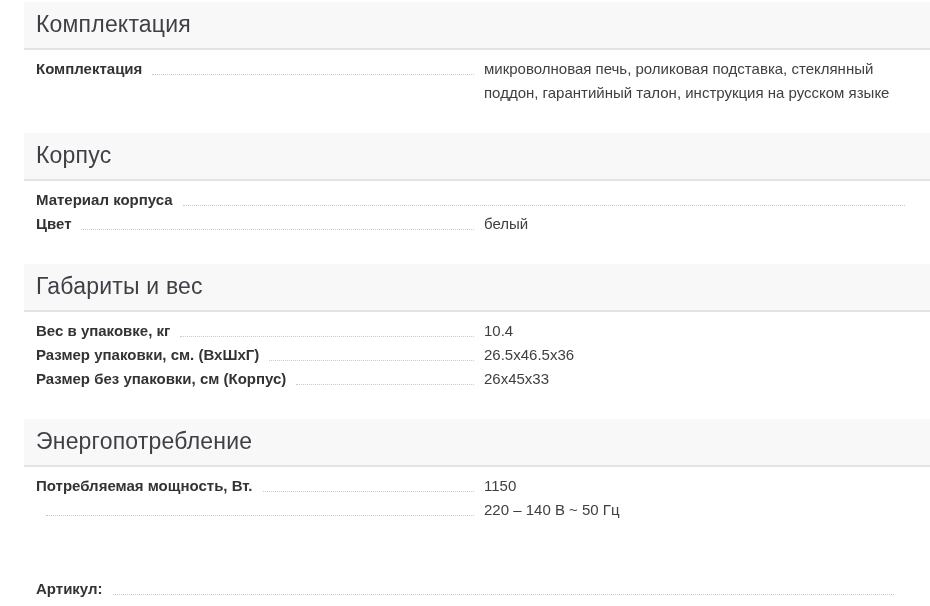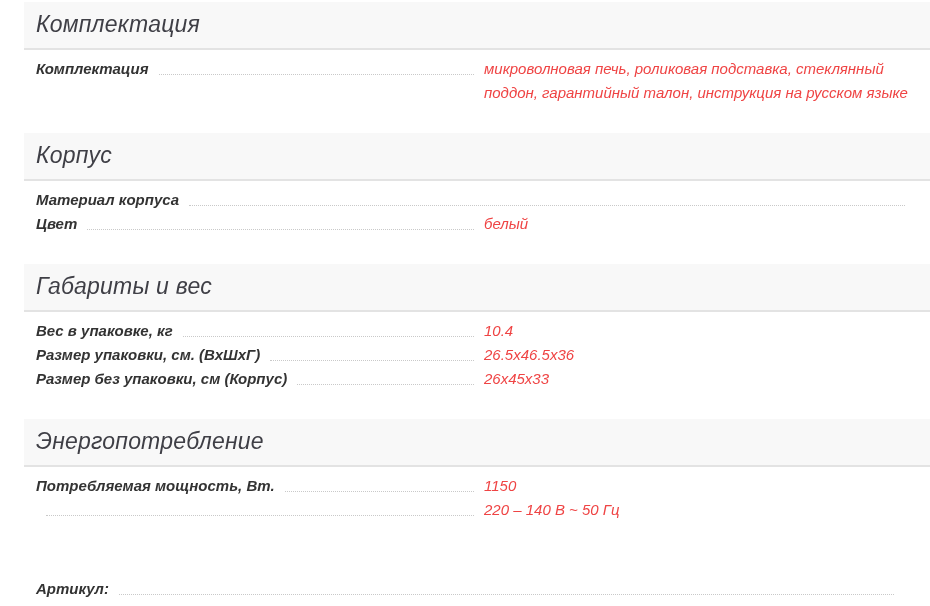--- a/index.html
+++ b/index.html
@@ -1,21 +1,21 @@
 <!DOCTYPE html>
 <html><head>
 <meta charset="utf-8">
 <style>
   html, body { margin: 0; padding: 0; background: #ffffff; }
   body {
     width: 930px; height: 606px; overflow: hidden;
     font-family: "Liberation Sans", sans-serif;
     -webkit-font-smoothing: antialiased;
   }
-  #page { width: 930px; padding-top: 2px; box-sizing: border-box; font-style: italic; }
+  #page { width: 930px; padding-top: 2px; box-sizing: border-box; }
 
   .spec-section { margin-bottom: 28px; }
 
   .section-title {
     margin: 0 0 0 24px;
     background: #f8f8f8;
     border-bottom: 2px solid #e3e3e3;
     padding: 9px 0 10px 12px;
     font-size: 23px;
     font-weight: 400;
@@ -39,21 +39,21 @@
   }
   .spec-dots {
     flex: 1 1 auto;
     height: 17px;
     margin: 0 10px;
     border-bottom: 1px dotted #c9c9c9;
   }
   .spec-value {
     flex: 0 0 auto;
     width: 431px;
-    color: #ef4444;
+    color: #404040;
   }
 
   #article-row-wrap { padding: 27px 26px 0 36px; }
 </style>
 </head>
 <body>
 
 <div id="page">
   <div id="specs">
   <section class="spec-section">

